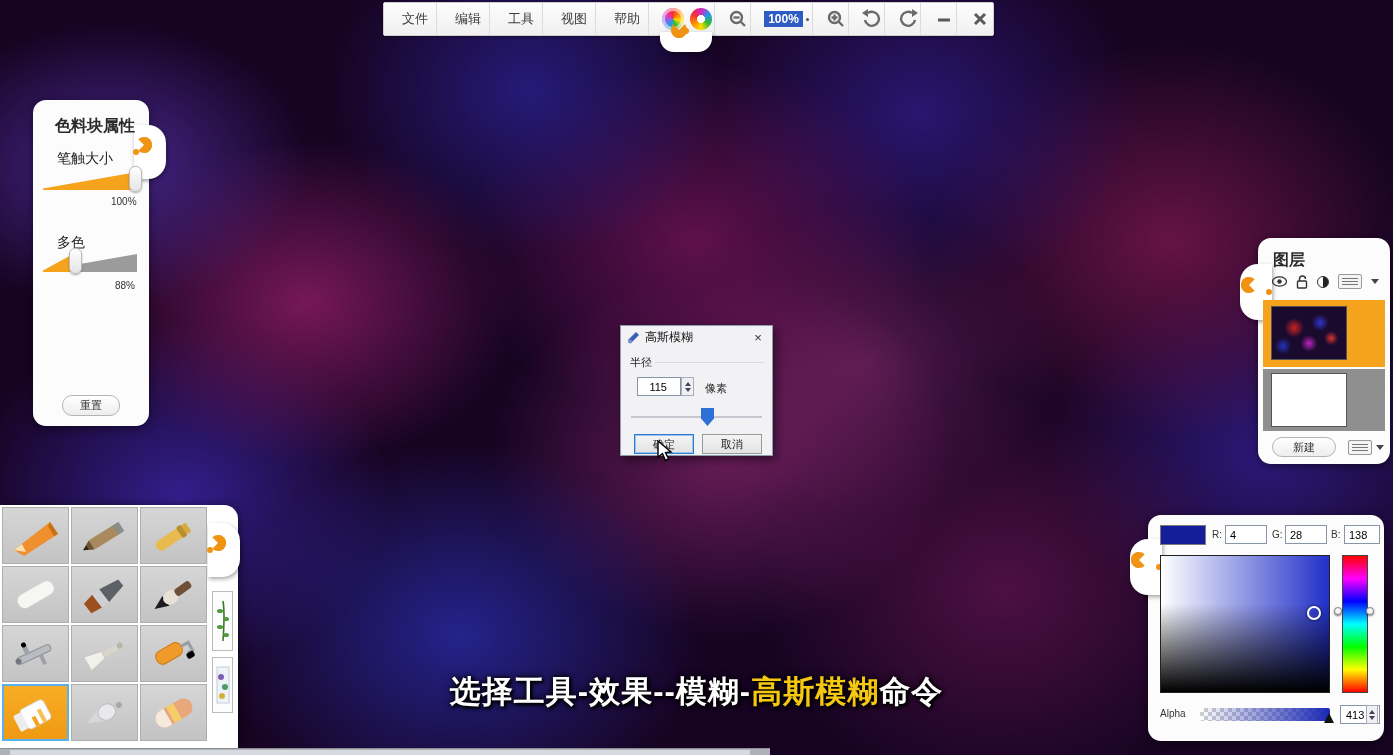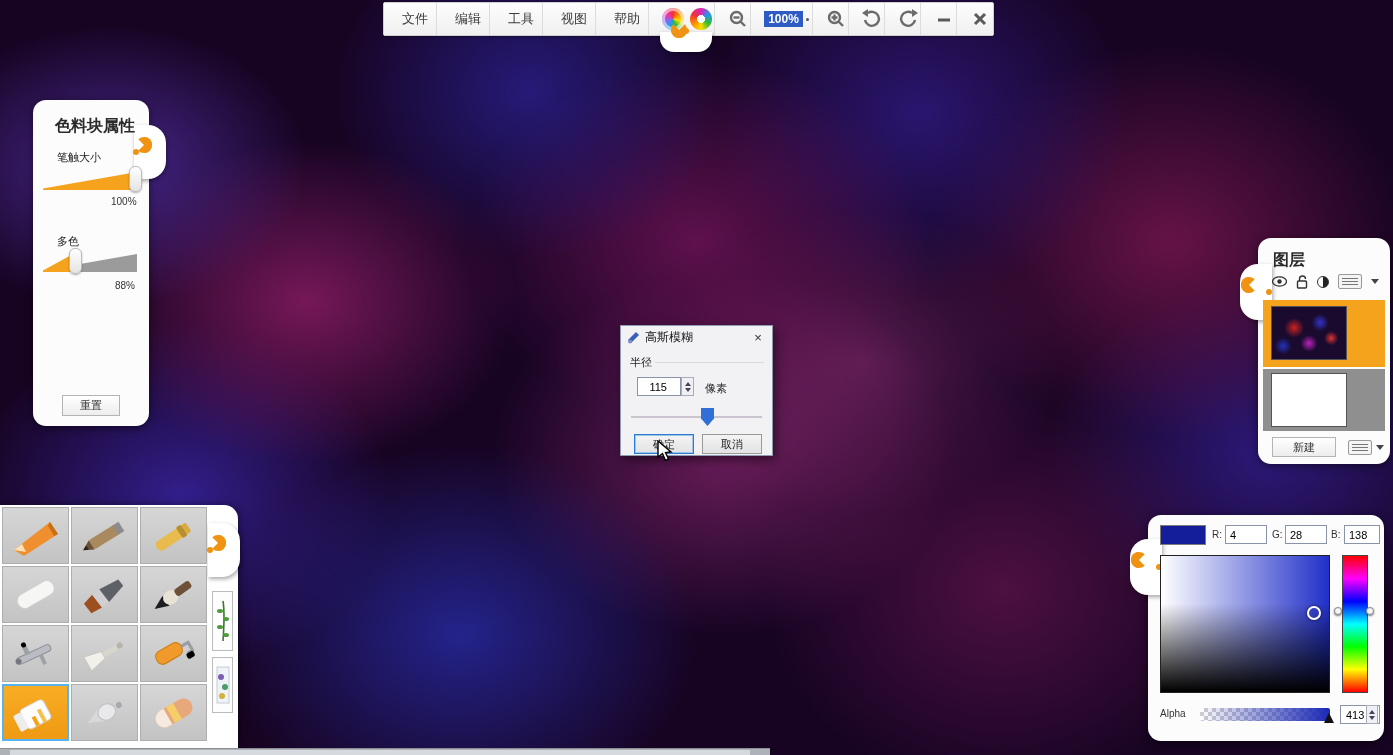--- a/index.html
+++ b/index.html
@@ -52,29 +52,29 @@
   .ring.open-right { border-right-color:transparent; }
   .ring.open-top   { border-top-color:transparent; }
   .ringdot { position:absolute; width:6px; height:6px; border-radius:50%; background:#f09312; }
   .tb-handle { left:660px; top:32px; width:52px; height:20px; border-radius:0 0 14px 14px; }
 
   
   .panel { position:absolute; background:#fcfcfc; border-radius:13px;
     box-shadow:0 2px 9px rgba(0,0,0,.5); }
   .ptitle { position:absolute; font-size:16px; font-weight:bold; color:#2a2a2a; }
   .pill { position:absolute; background:linear-gradient(#ffffff,#ededed); border:1px solid #b4b4b4;
-    border-radius:0; font-size:11px; color:#333; display:flex; align-items:center; justify-content:center; }
+    border-radius:10px; font-size:11px; color:#333; display:flex; align-items:center; justify-content:center; }
 
   
   .wedge { position:absolute; height:18px; }
   .wedge .tri { position:absolute; inset:0; clip-path:polygon(0 92%, 100% 0, 100% 100%, 0 100%); }
   .sl-thumb { position:absolute; width:13px; height:26px; background:linear-gradient(#fff,#e4e4e4);
     border:1px solid #bbb; border-radius:6px; box-shadow:0 1px 2px rgba(0,0,0,.3); }
   .sl-val { position:absolute; font-size:10px; color:#333; }
-  .sl-label { position:absolute; font-size:11px; color:#222;text-align:right; }
+  .sl-label { position:absolute; font-size:14px; color:#222;text-align:right; }
 
   
   .dialog { left:620px; top:325px; width:153px; height:131px; background:#f2f1f4;
     border:1px solid #8f9bb0; box-shadow:3px 4px 10px rgba(0,0,0,.5); }
   .dlg-title { position:absolute; left:0; top:0; right:0; height:22px; display:flex; align-items:center;
     padding:0 6px; gap:5px; font-size:12px; color:#1a1a1a; }
   .dlg-close { margin-left:auto; font-size:13px; color:#333; width:16px; text-align:center; }
   .dlg-label { position:absolute; left:9px; top:29px; font-size:11px; color:#222; }
   .dlg-sep { position:absolute; left:34px; right:8px; top:36px; height:1px; background:#ddd8e0; }
   .dlg-input { position:absolute; left:16px; top:51px; width:44px; height:19px; border:1px solid #8a94a8;
@@ -473,18 +473,21 @@
     <div class="side-card" style="top:152px; height:56px;">
       <svg width="14" height="44" viewBox="0 0 14 44">
         <rect x="1" y="4" width="12" height="36" fill="#eef3f8" stroke="#c6ccd4"></rect>
         <circle cx="5" cy="14" r="3" fill="#7a5fb0"></circle>
           <circle cx="9" cy="24" r="3" fill="#4a9a6a"></circle>
           <circle cx="6" cy="33" r="3" fill="#d2b23a"></circle>
         </svg>
     </div>
   </div>
 
+  <div class="abs subtitle">
+    <span>选择工具-效果--模糊-</span><span class="hl">高斯模糊</span><span>命令</span>
+  </div>
 
   <div class="abs scrollstrip">
     <div class="thumbbar"></div>
   </div>
 
 </div>
 
 </body></html>

